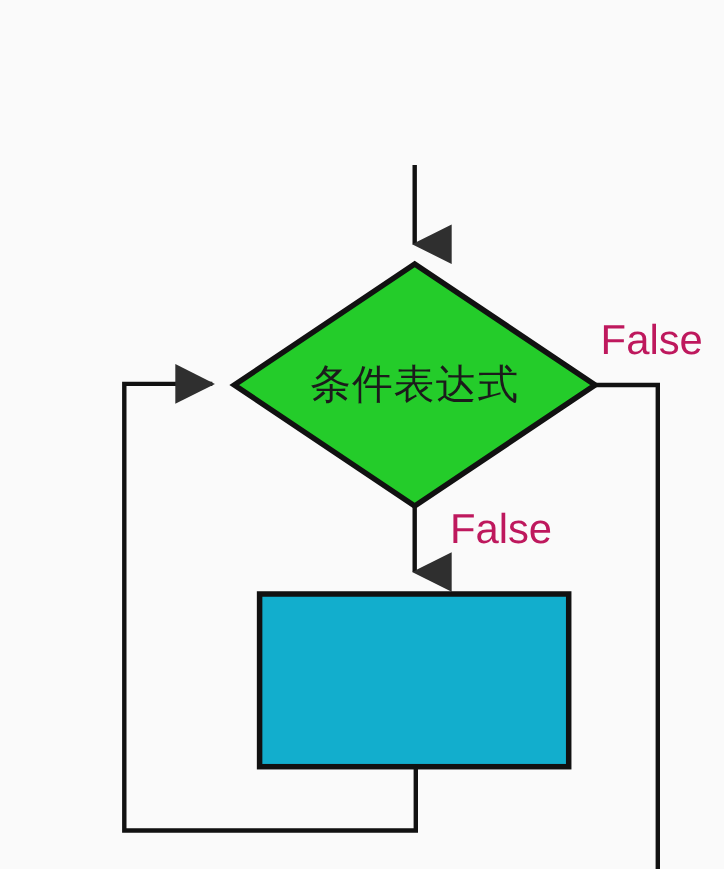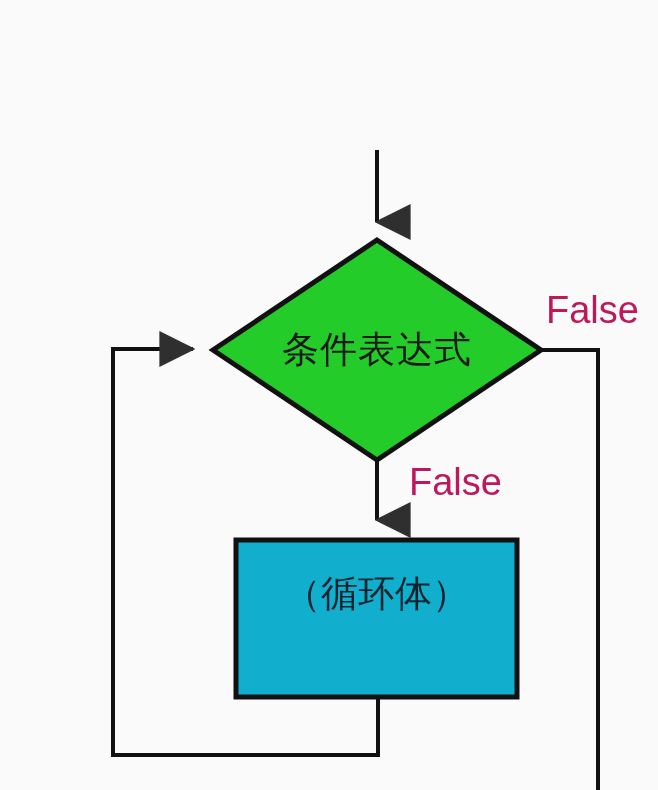--- a/index.html
+++ b/index.html
@@ -96,20 +96,19 @@
     <path d="M 378 697 L 378 755 L 113 755 L 113 349 L 193 349" fill="none" stroke="#111111" stroke-width="4" stroke-linejoin="miter" stroke-linecap="butt" marker-end="url(#arrowright)"></path>
 
     <path d="M 541 350 L 598 350 L 598 790" fill="none" stroke="#111111" stroke-width="4" stroke-linejoin="miter"></path>
   </svg>
 
   <div class="node-label" id="decision-label">
     <span>条件表达式</span>
   </div>
 
   <div class="node-label" id="process-label">
-    <div>（循环体）</div>
   </div>
 
   <div class="edge-label" id="label-false">False</div>
 
   <div class="edge-label" id="label-true">False</div>
 
 </div>
 
 </body></html>

